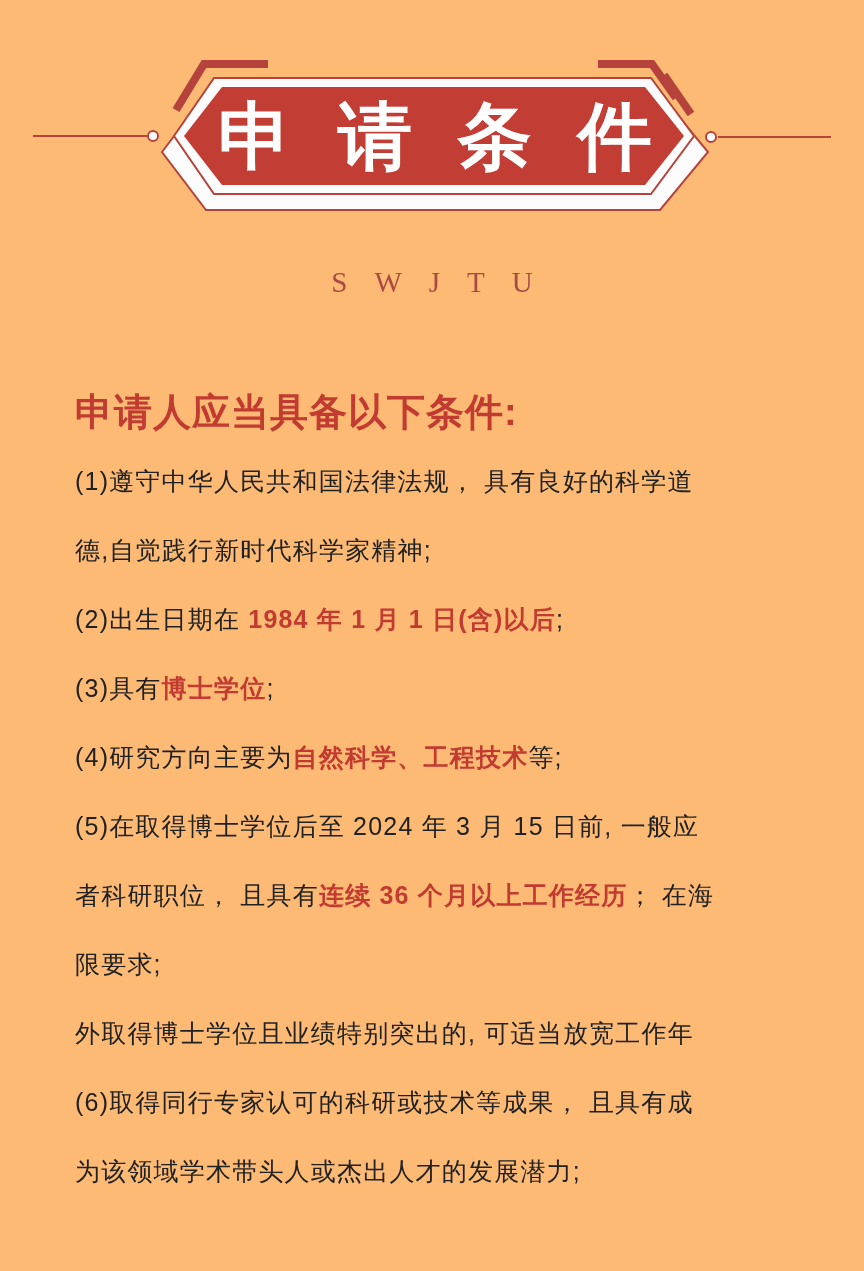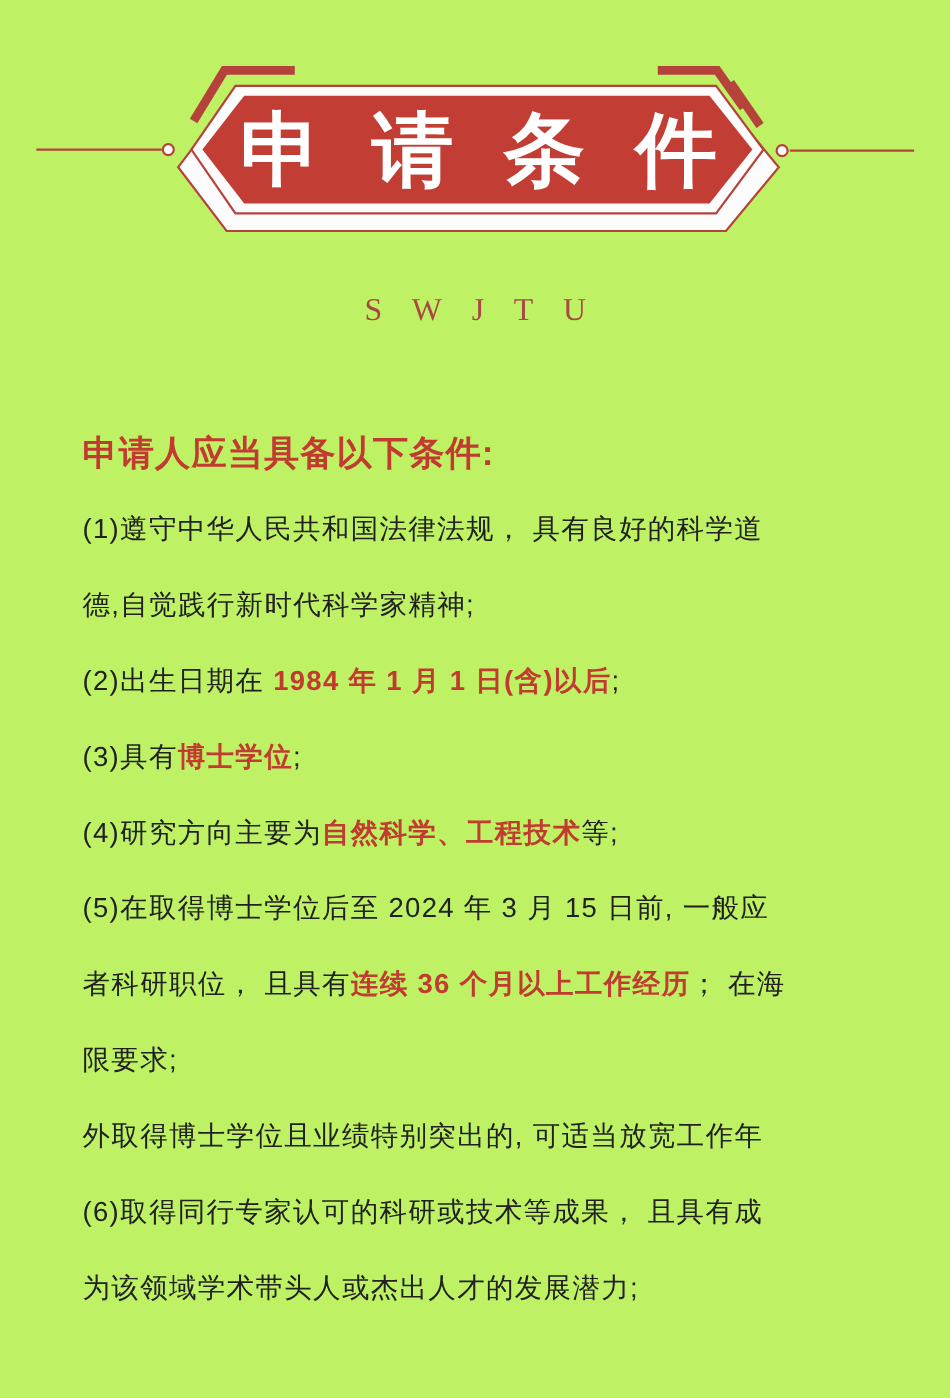--- a/index.html
+++ b/index.html
@@ -1,20 +1,20 @@
 <!DOCTYPE html>
 <html><head>
 <meta charset="utf-8">
 <style>
   html, body { margin: 0; padding: 0; background: #ffffff; }
   .page {
     position: relative;
     width: 864px;
     height: 1271px;
-    background: #bef264;
+    background: #fdba74;
     overflow: hidden;
     font-family: "Liberation Sans", sans-serif;
   }
   .banner-svg {
     position: absolute;
     top: 0;
     left: 0;
     width: 864px;
     height: 235px;
     display: block;
@@ -38,21 +38,21 @@
     text-indent: 27px;
     color: #a84a43;
   }
   .content {
     position: absolute;
     top: 378px;
     left: 75px;
     width: 745px;
   }
   .heading {
-    font-size: 32px;
+    font-size: 38px;
     font-weight: bold;
     color: #c23b31;
     line-height: 69px;
     letter-spacing: 1px;
     white-space: nowrap;
   }
   .line {
     font-size: 25px;
     color: #212121;
     line-height: 69px;

